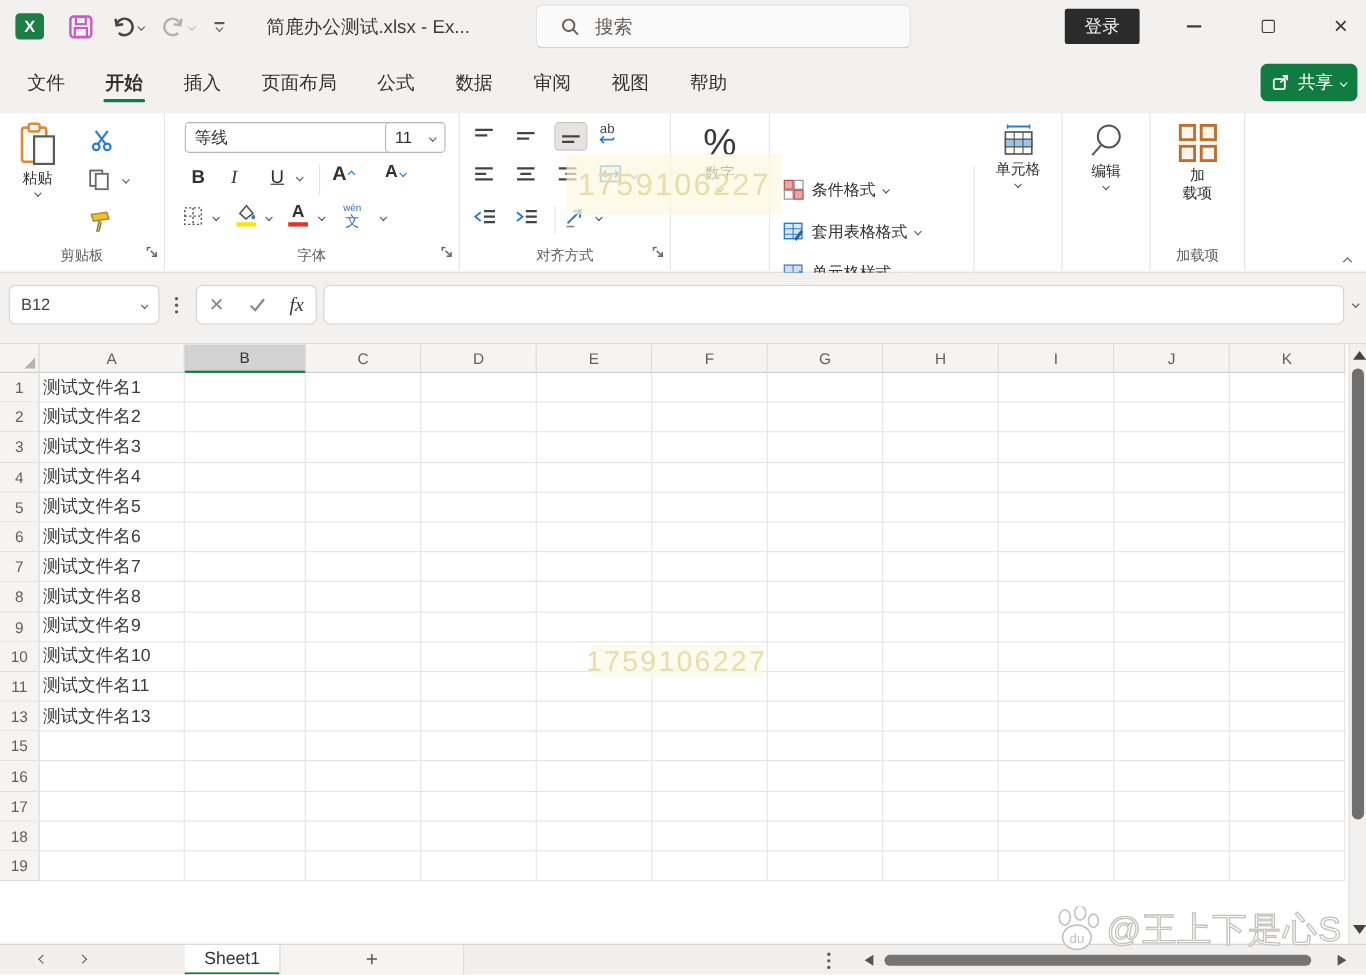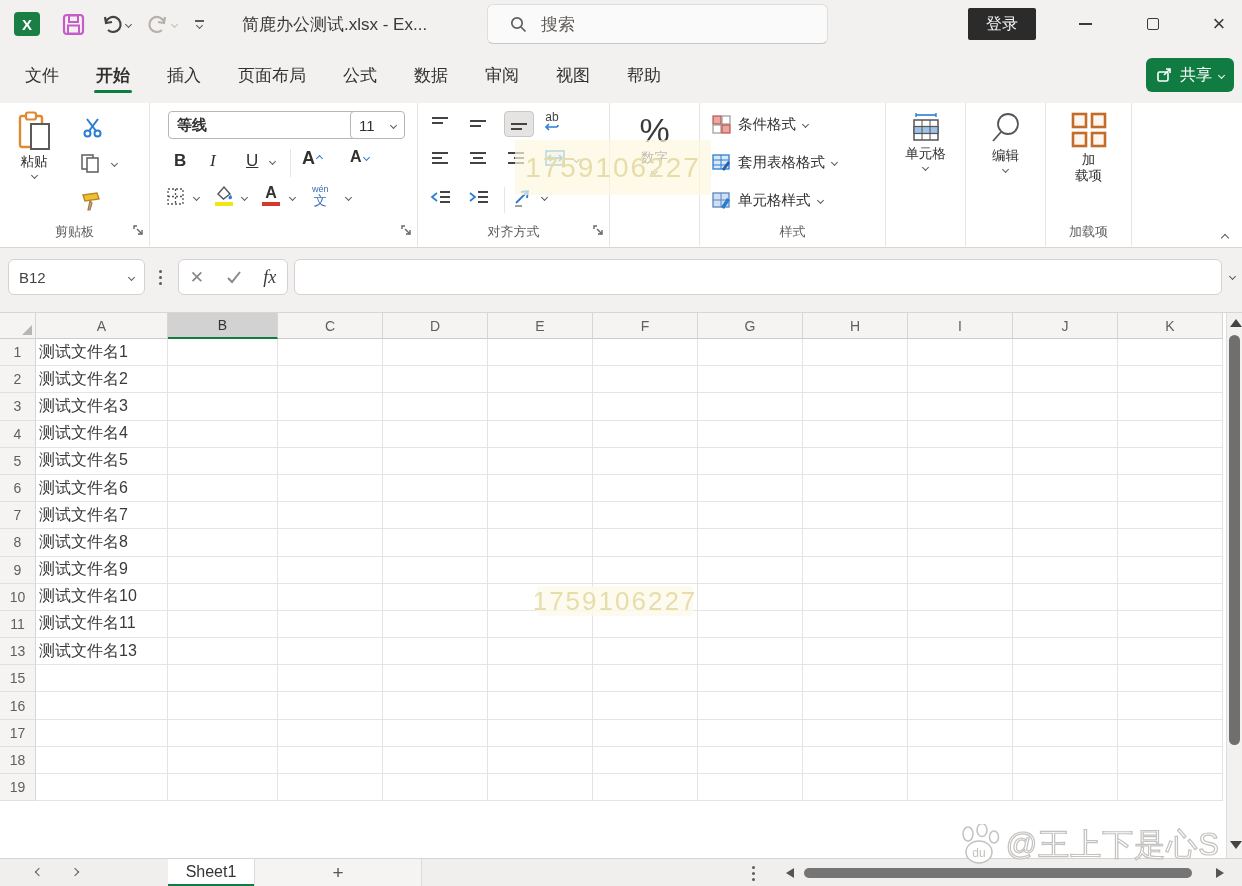--- a/index.html
+++ b/index.html
@@ -221,21 +221,21 @@
       <span class="launcher">
         <svg width="11" height="11" viewBox="0 0 11 11">
             <path d="M1 4 V1 H4" fill="none" stroke="#666" stroke-width="1.4"></path>
             <path d="M4 4 L9 9" stroke="#666" stroke-width="1.4"></path>
             <path d="M9 5 V9 H5" fill="none" stroke="#666" stroke-width="1.4"></path>
           </svg>
       </span>
     </div>
 
     <div class="rgroup" style="left:150px;width:268px;">
-      <div class="combo" style="left:18px;top:8px;width:205px;font-weight:bold;">
+      <div class="combo" style="left:18px;top:8px;width:205px;">
         <span>等线</span>
         <span class="chev small"></span>
       </div>
       <div class="combo" style="left:200px;top:8px;width:55px;">
         <span>11</span>
         <span class="chev small"></span>
       </div>
       <div class="sbtn" style="left:24px;top:48px;font-weight:bold;font-size:17px;">B</div>
       <div class="sbtn" style="left:60px;top:48px;font-style:italic;font-family:'Liberation Serif',serif;font-size:17px;">I</div>
       <div class="sbtn" style="left:96px;top:48px;text-decoration:underline;font-size:17px;">U</div>
@@ -268,20 +268,21 @@
       <div class="sbtn fontAbtn" style="left:112px;top:82px;">
         <span style="font-size:16px;">A</span>
         <span class="redbar"></span>
       </div>
       <span class="chev small" style="position:absolute;left:140px;top:92px;"></span>
       <div class="sbtn phon" style="left:162px;top:82px;">
         <span style="font-size:9px;">wén</span>
         <span style="font-size:13px;">文</span>
       </div>
       <span class="chev small" style="position:absolute;left:196px;top:92px;"></span>
+      <div class="glabel">字体</div>
       <span class="launcher">
         <svg width="11" height="11" viewBox="0 0 11 11">
             <path d="M1 4 V1 H4" fill="none" stroke="#666" stroke-width="1.4"></path>
             <path d="M4 4 L9 9" stroke="#666" stroke-width="1.4"></path>
             <path d="M9 5 V9 H5" fill="none" stroke="#666" stroke-width="1.4"></path>
           </svg>
       </span>
     </div>
 
     <div class="rgroup" style="left:418px;width:192px;">
@@ -376,21 +377,21 @@
     </div>
 
     <div class="rgroup" style="left:610px;width:90px;">
       <div class="bigbtn" style="left:0;right:0;top:10px;">
         <span style="font-size:34px;color:#3a3a3a;line-height:1;">%</span>
         <span class="lbl">数字</span>
         <span class="chev small"></span>
       </div>
     </div>
 
-    <div class="rgroup" style="left:700px;width:186px;">
+    <div class="rgroup" style="left:700px;width:186px;margin-top:48px;">
       <div class="style-row" style="top:12px;">
         <svg width="19" height="19" viewBox="0 0 19 19">
             <rect x="1" y="1" width="8" height="8" fill="#e8a7a0" stroke="#c0504d" stroke-width="1.2"></rect>
             <rect x="10" y="1" width="8" height="8" fill="#fff" stroke="#999" stroke-width="1.2"></rect>
             <rect x="1" y="10" width="8" height="8" fill="#fff" stroke="#999" stroke-width="1.2"></rect>
             <rect x="10" y="10" width="8" height="8" fill="#e8a7a0" stroke="#c0504d" stroke-width="1.2"></rect>
           </svg>
         <span class="lbl">条件格式</span>
         <span class="chev small"></span>
       </div>

